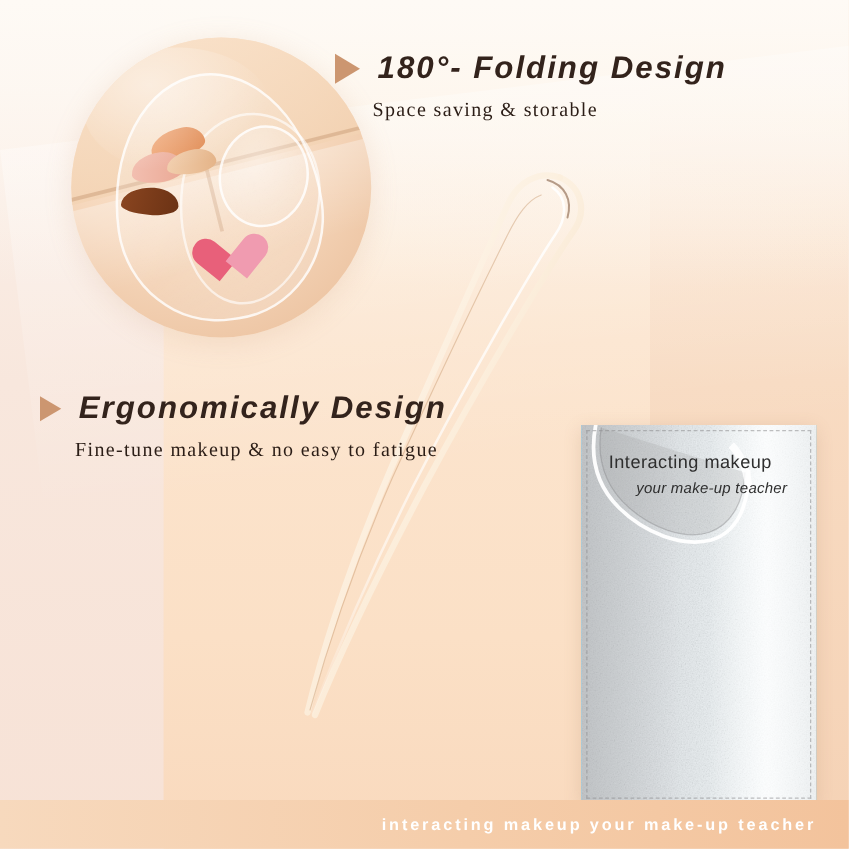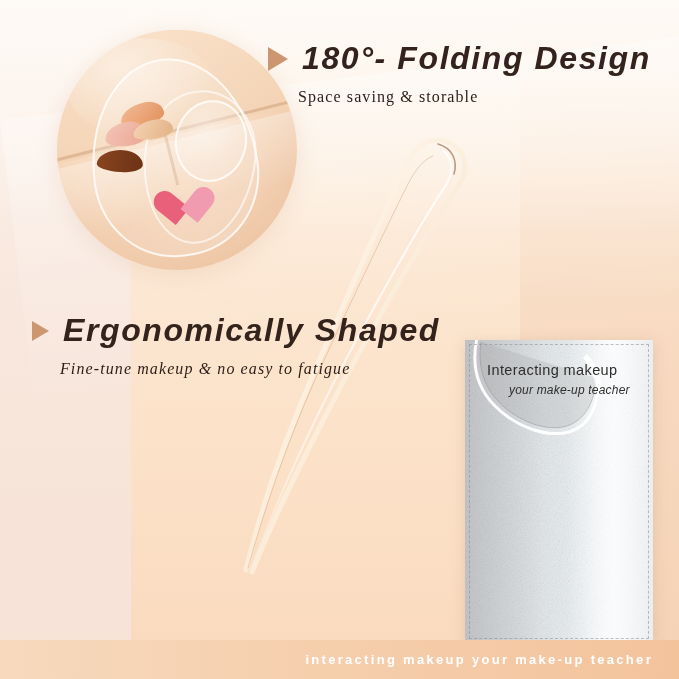--- a/index.html
+++ b/index.html
@@ -75,29 +75,29 @@
 
   
   .wand{position:absolute;left:190px;top:120px;width:300px;height:470px;pointer-events:none;}
 
   
   .feature{position:absolute;}
   .f-head{display:flex;align-items:center;gap:14px;}
   .tri{width:0;height:0;border-left:20px solid #cc9670;
     border-top:12px solid transparent;border-bottom:12px solid transparent;flex:none;}
   .tri-sm{border-left-width:17px;border-top-width:10px;border-bottom-width:10px;}
-  .h-title{font-size:32px;font-weight:bold;font-style:italic;color:#33231c;
+  .h-title{font-size:25px;font-weight:bold;font-style:italic;color:#33231c;
     letter-spacing:1.6px;white-space:nowrap;}
   .h-sub{font-family:"Liberation Serif",serif;font-size:16px;color:#2b1d16;
     letter-spacing:1.1px;white-space:nowrap;}
 
   #feat1{left:268px;top:40px;}
   #feat1 .h-sub{margin-left:30px;margin-top:11px;}
   #feat2{left:32px;top:312px;}
-  #feat2 .h-sub{margin-left:28px;margin-top:11px;font-style:italic;}
+  #feat2 .h-sub{margin-left:28px;margin-top:11px;}
   #feat3{left:32px;top:558px;}
   #feat3 .h-sub{margin-left:28px;margin-top:11px;}
 
   
   .pouch{position:absolute;left:465px;top:340px;width:188px;height:303px;overflow:hidden;
     background:#7dd3fc;
     box-shadow:0 3px 14px rgba(150,110,80,.20);}
   .pouch-tex{position:absolute;inset:0;opacity:.95;}
   .pouch-shadeL{position:absolute;left:0;top:0;width:42%;height:100%;
     background:linear-gradient(90deg,rgba(150,150,152,.30),rgba(150,150,152,0));}
@@ -169,21 +169,21 @@
     <div class="f-head">
       <span class="tri"></span>
       <span class="h-title">180°- Folding Design</span>
     </div>
     <div class="h-sub">Space saving &amp; storable</div>
   </div>
 
   <div class="feature" id="feat2">
     <div class="f-head">
       <span class="tri tri-sm"></span>
-      <span class="h-title">Ergonomically Shaped</span>
+      <span class="h-title">Ergonomically Design</span>
     </div>
     <div class="h-sub">Fine-tune makeup &amp; no easy to fatigue</div>
   </div>
 
 
   <div class="pouch">
     <svg class="pouch-tex" viewBox="0 0 188 303" preserveAspectRatio="none">
       <defs>
         <filter id="felt">
           <feTurbulence type="fractalNoise" baseFrequency="0.9" numOctaves="4" result="n"></feTurbulence>

